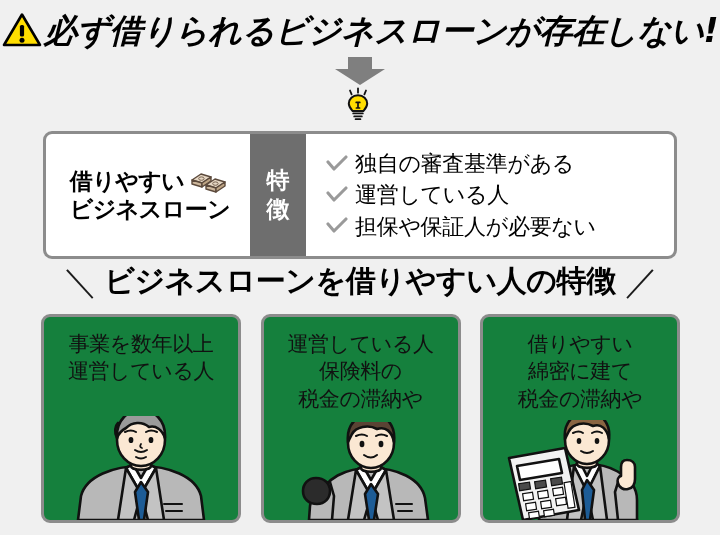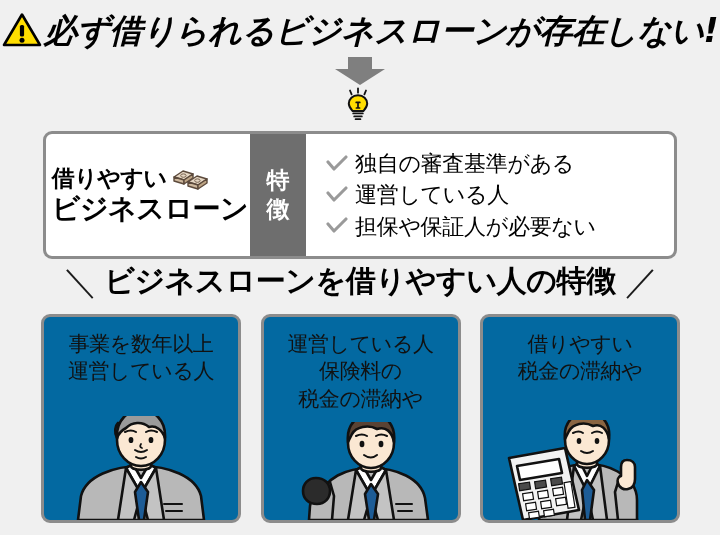--- a/index.html
+++ b/index.html
@@ -49,21 +49,21 @@
     width:204px;flex:0 0 auto;display:flex;align-items:center;
     justify-content:center;padding-left:4px;box-sizing:border-box;
   }
   .fb-left-inner{display:block;}
   .fb-left-row1{
     display:flex;align-items:center;white-space:nowrap;
     font-size:23px;font-weight:bold;line-height:1.22;letter-spacing:-0.5px;
   }
   .money-icon{width:40px;height:26px;margin-left:5px;display:block;flex:0 0 auto;}
   .fb-left-row2{
-    white-space:nowrap;font-size:28px;font-weight:bold;
+    white-space:nowrap;font-size:23px;font-weight:bold;
     line-height:1.22;letter-spacing:-0.5px;
   }
   .fb-band{
     width:56px;flex:0 0 auto;background:#6e6e6e;color:#fff;
     display:flex;flex-direction:column;align-items:center;justify-content:center;
     font-size:23px;font-weight:bold;line-height:1.28;
   }
   .fb-right{
     flex:1 1 auto;display:flex;flex-direction:column;
     justify-content:center;padding-left:20px;box-sizing:border-box;
@@ -89,21 +89,21 @@
     font-size:30px;font-weight:bold;letter-spacing:-0.4px;
     white-space:nowrap;line-height:1;
   }
 
   
   .cards{
     position:absolute;left:41px;top:314px;width:639px;height:210px;
     display:flex;justify-content:space-between;
   }
   .card{
-    width:200px;height:209px;background:#0369a1;
+    width:200px;height:209px;background:#15803d;
     border:3px solid #8c8c8c;border-radius:9px;
     box-sizing:border-box;position:relative;overflow:hidden;
   }
   .card-text{
     position:absolute;left:0;top:14px;width:100%;
     text-align:center;font-size:21px;font-weight:normal;
     line-height:1.30;letter-spacing:-0.4px;color:#111;
   }
   .card-text div{white-space:nowrap;}
   .card-art{
@@ -292,20 +292,21 @@
         <g stroke="#111" stroke-width="2" stroke-linecap="round">
           <line x1="120" y1="82" x2="136" y2="82"></line>
           <line x1="122" y1="89" x2="136" y2="89"></line>
         </g>
       </svg>
     </div>
 
     <div class="card">
       <div class="card-text">
         <div>借りやすい</div>
+        <div>綿密に建て</div>
         <div>税金の滞納や</div>
       </div>
       <svg class="card-art art3" viewBox="0 0 186 100">
         <g stroke="#111" stroke-width="2.6" stroke-linejoin="round" stroke-linecap="round">
 
           <path d="M100 44 C78 44 58 54 55 74 L52 100 L150 100 L147 74 C144 54 122 44 100 44 Z" fill="#b8b8b8"></path>
           <path d="M87 46 L100 72 L113 46 L107 42 L100 56 L93 42 Z" fill="#ffffff"></path>
           <path d="M87 46 L80 100 L94 100 L100 72 Z" fill="#c3c3c3"></path>
           <path d="M113 46 L120 100 L106 100 L100 72 Z" fill="#c3c3c3"></path>
           <path d="M100 60 L95 70 L98 100 L103 100 L107 70 Z" fill="#1d5c96"></path>

